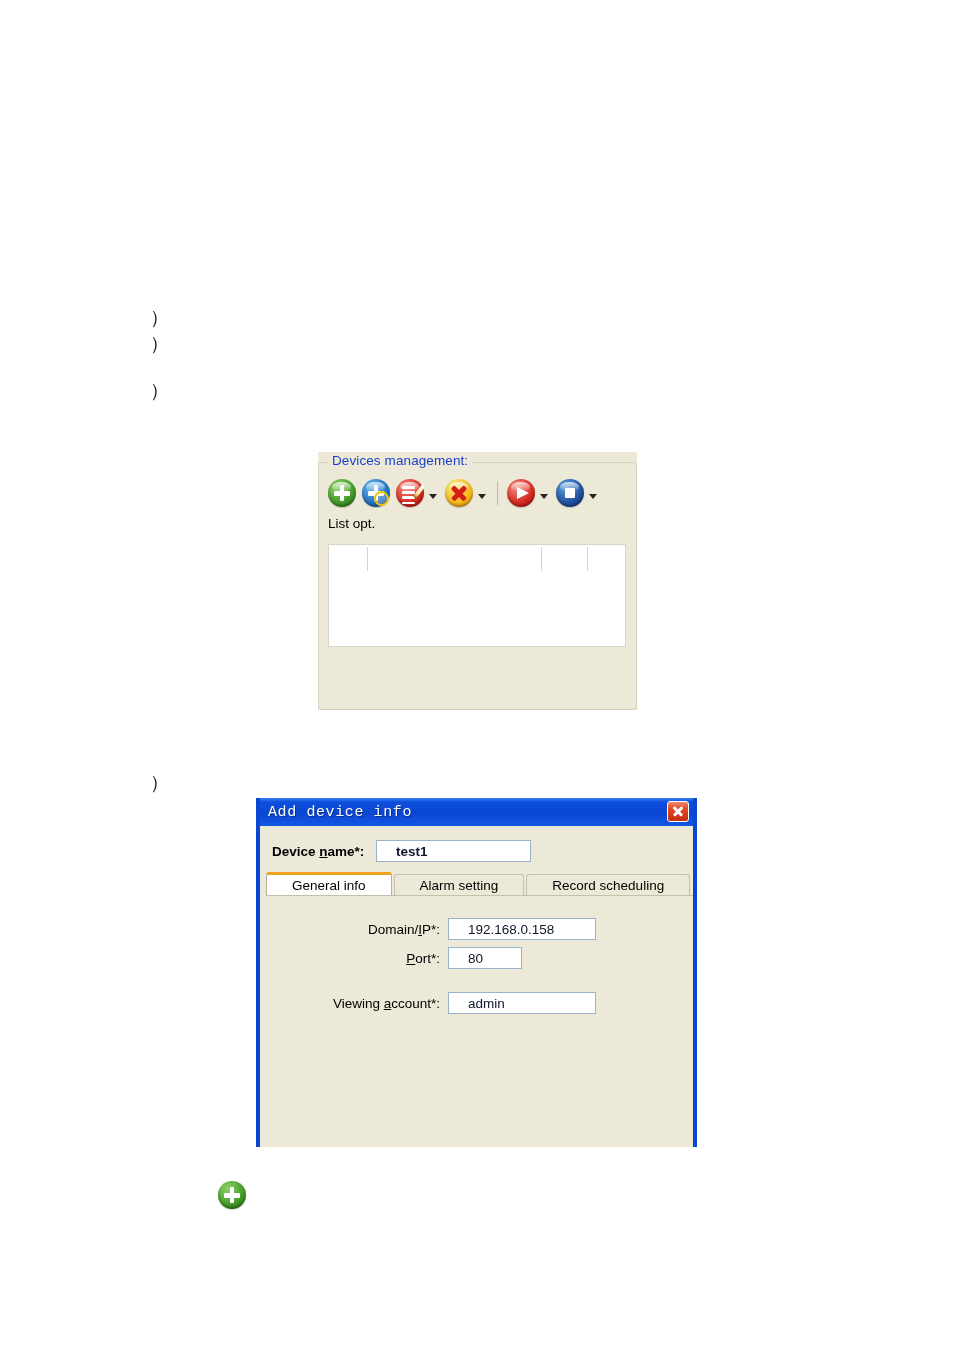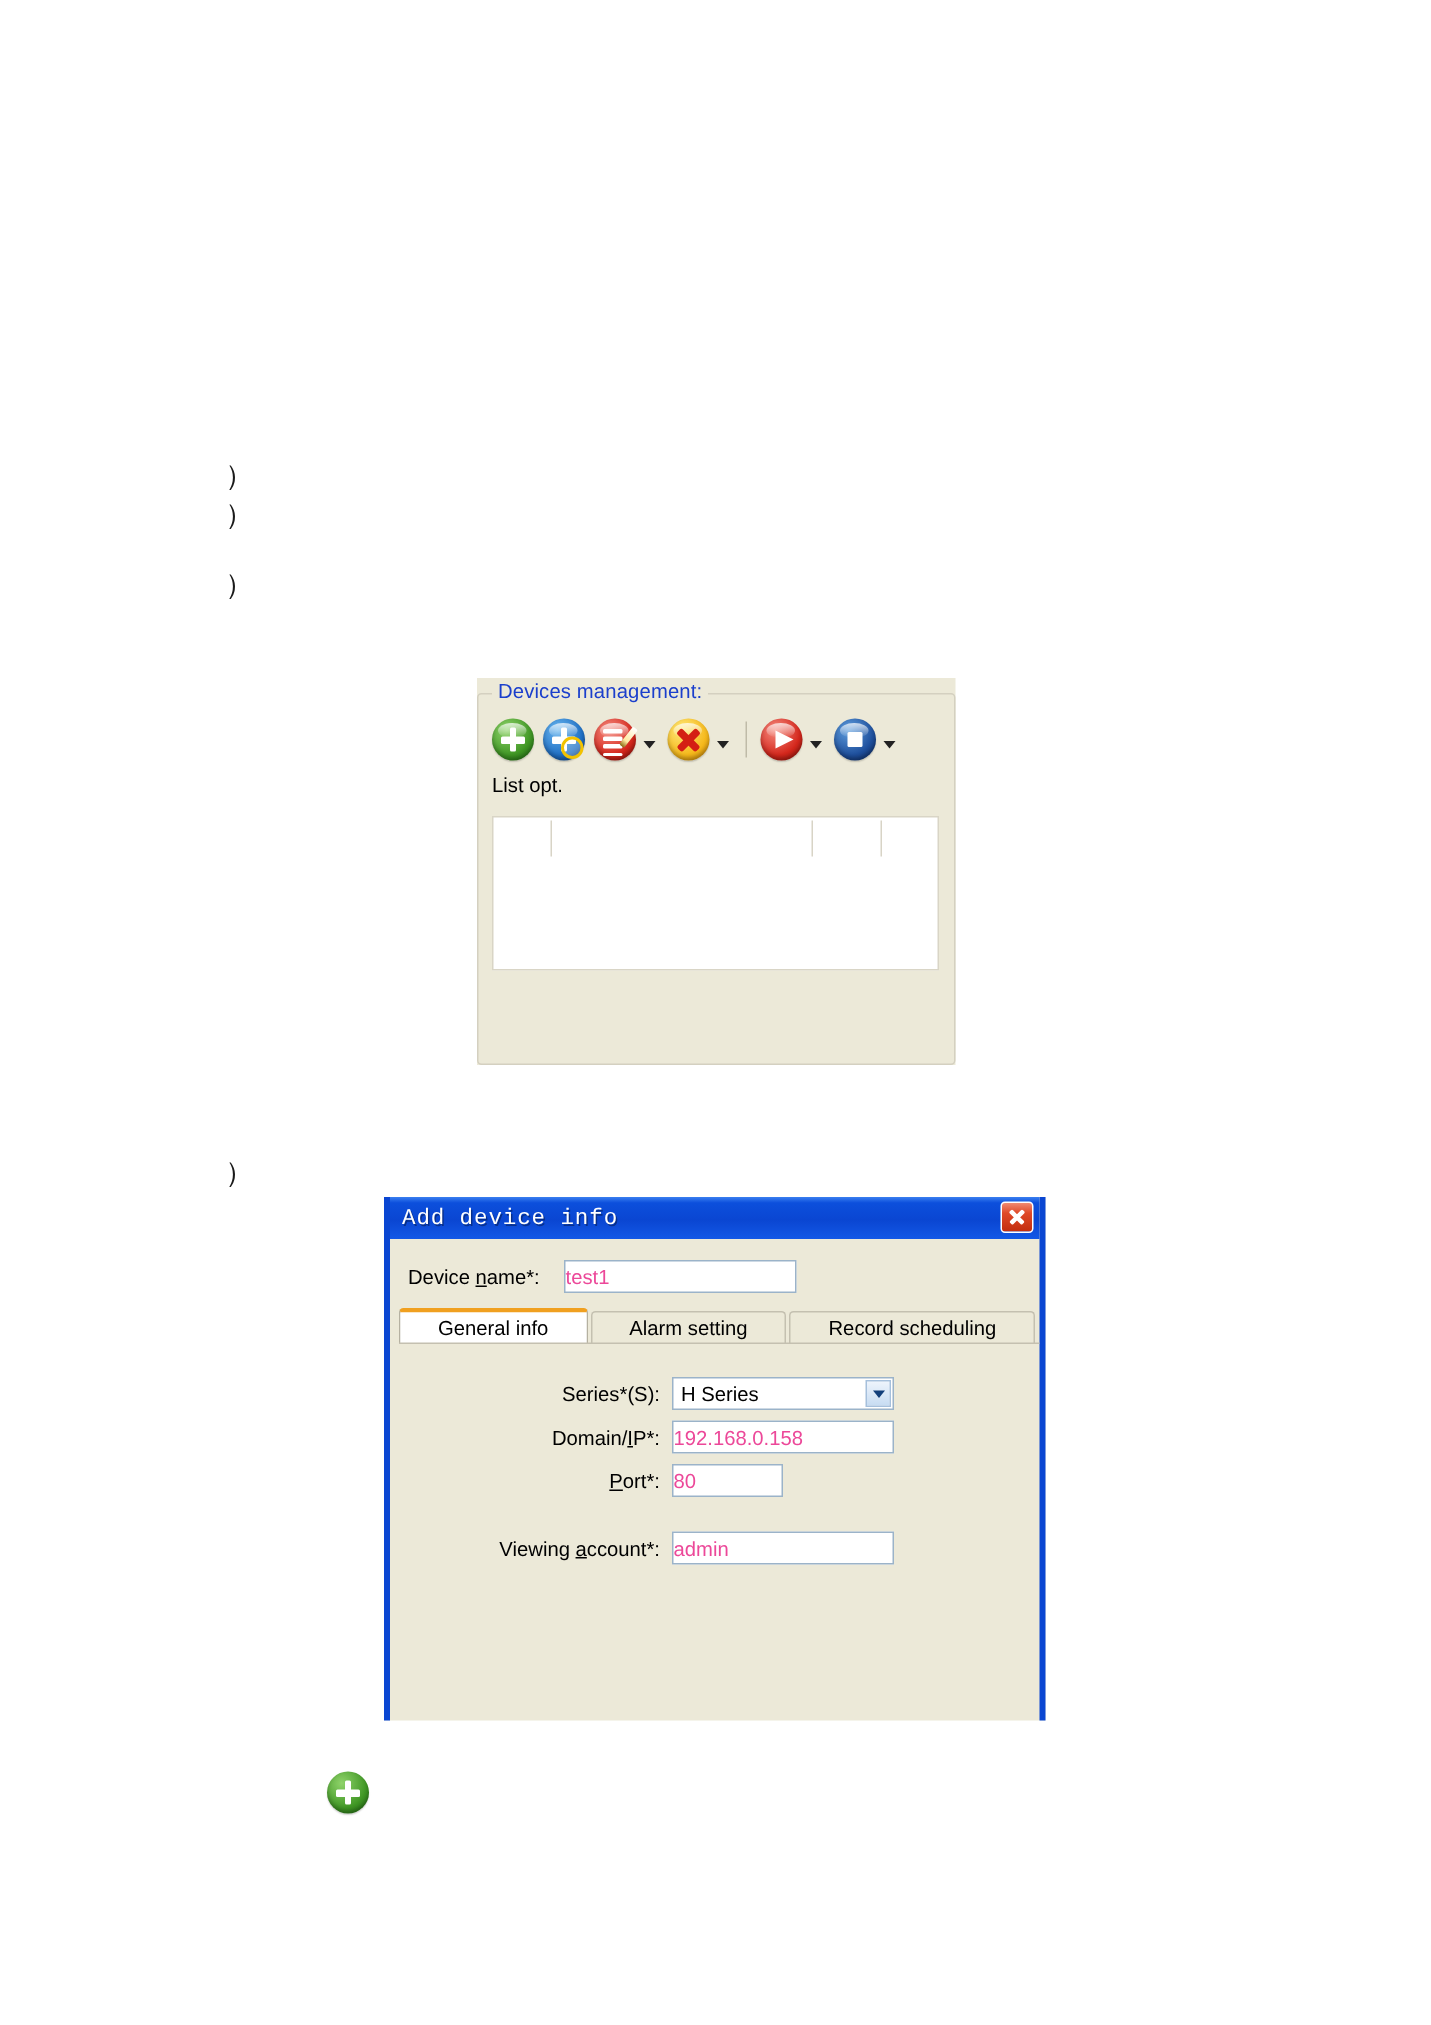--- a/index.html
+++ b/index.html
@@ -292,37 +292,38 @@
   }
   .closebtn .cx i:first-child { transform: rotate(45deg); }
   .closebtn .cx i:last-child  { transform: rotate(-45deg); }
 
   .dlg-body { padding: 0; position: relative; }
 
   .name-row {
     display: flex;
     align-items: center;
     padding: 14px 0 10px 12px;
+    font-weight: bold;
   }
   .name-row .lbl {
     font-size: 13.5px;
     color: #000;
     width: 98px;
     text-align: left;
     white-space: nowrap;
   }
   .txtbox {
     background: #fff;
     border: 1px solid #9bb3c9;
     height: 22px;
     display: flex;
     align-items: center;
     font-size: 13.5px;
-    color: #ec4899;
-    padding-left: 0;
+    color: #0f172a;
+    padding-left: 19px;
     box-sizing: border-box;
   }
   .name-row .txtbox { width: 155px; margin-left: 6px; }
 
   .tabstrip {
     position: relative;
     margin: 0 0 0 6px;
     height: 24px;
     display: flex;
     align-items: flex-end;
@@ -515,29 +516,20 @@
 
     <div class="tabstrip">
       <span class="tab active">General info</span>
       <span class="tab">Alarm setting</span>
       <span class="tab">Record scheduling</span>
       <span class="tabline"></span>
     </div>
 
     <div class="tabpanel">
 
-      <div class="frm-row">
-        <span class="lbl">Series*(S):</span>
-        <span class="combo2">
-          <span class="val">H Series</span>
-          <span class="arrowbox">
-              <i class="chev"></i>
-            </span>
-        </span>
-      </div>
 
       <div class="frm-row">
         <span class="lbl"><span>Domain/</span><u class="acc">I</u><span>P*:</span></span>
         <span class="txtbox w148">192.168.0.158</span>
       </div>
 
       <div class="frm-row">
         <span class="lbl"><span></span><u class="acc">P</u><span>ort*:</span></span>
         <span class="txtbox w74">80</span>
       </div>

